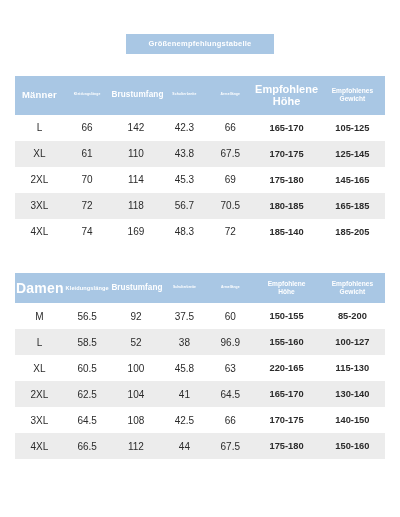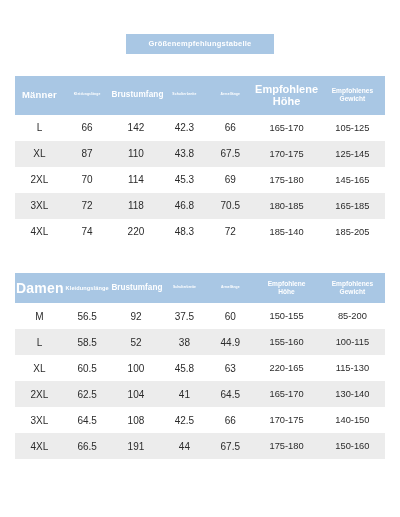--- a/index.html
+++ b/index.html
@@ -95,21 +95,21 @@
   .size-table tbody td {
     font-size: 10px;
     color: #2b2b2b;
     padding: 7.5px 1px;
     font-weight: 400;
   }
   .size-table tbody tr.odd  { background: #ffffff; }
   .size-table tbody tr.even { background: #ececec; }
 
   .size-table tbody td.col-size { font-size: 10px; }
-  .size-table tbody td.col-range { font-size: 9.3px; }
+  .size-table tbody td.col-range { font-size: 9.3px; font-weight: bold; }
 </style>
 </head>
 <body>
 
 <div class="page">
 
   <div class="title-wrap">
     <div class="title-badge">Größenempfehlungstabelle</div>
   </div>
 
@@ -140,49 +140,49 @@
           <td class="col-size">L</td>
           <td>66</td>
           <td>142</td>
           <td>42.3</td>
           <td>66</td>
           <td class="col-range">165-170</td>
           <td class="col-range">105-125</td>
         </tr>
         <tr class="even">
           <td class="col-size">XL</td>
-          <td>87</td>
+          <td>61</td>
           <td>110</td>
           <td>43.8</td>
           <td>67.5</td>
           <td class="col-range">170-175</td>
           <td class="col-range">125-145</td>
         </tr>
         <tr class="odd">
           <td class="col-size">2XL</td>
           <td>70</td>
           <td>114</td>
           <td>45.3</td>
           <td>69</td>
           <td class="col-range">175-180</td>
           <td class="col-range">145-165</td>
         </tr>
         <tr class="even">
           <td class="col-size">3XL</td>
           <td>72</td>
           <td>118</td>
-          <td>46.8</td>
+          <td>56.7</td>
           <td>70.5</td>
           <td class="col-range">180-185</td>
           <td class="col-range">165-185</td>
         </tr>
         <tr class="odd">
           <td class="col-size">4XL</td>
           <td>74</td>
-          <td>220</td>
+          <td>169</td>
           <td>48.3</td>
           <td>72</td>
           <td class="col-range">185-140</td>
           <td class="col-range">185-205</td>
         </tr>
       </tbody>
     </table>
   </div>
 
   <div class="table-block" id="table-women-block">
@@ -215,23 +215,23 @@
           <td>37.5</td>
           <td>60</td>
           <td class="col-range">150-155</td>
           <td class="col-range">85-200</td>
         </tr>
         <tr class="even">
           <td class="col-size">L</td>
           <td>58.5</td>
           <td>52</td>
           <td>38</td>
-          <td>44.9</td>
+          <td>96.9</td>
           <td class="col-range">155-160</td>
-          <td class="col-range">100-115</td>
+          <td class="col-range">100-127</td>
         </tr>
         <tr class="odd">
           <td class="col-size">XL</td>
           <td>60.5</td>
           <td>100</td>
           <td>45.8</td>
           <td>63</td>
           <td class="col-range">220-165</td>
           <td class="col-range">115-130</td>
         </tr>
@@ -249,21 +249,21 @@
           <td>64.5</td>
           <td>108</td>
           <td>42.5</td>
           <td>66</td>
           <td class="col-range">170-175</td>
           <td class="col-range">140-150</td>
         </tr>
         <tr class="even">
           <td class="col-size">4XL</td>
           <td>66.5</td>
-          <td>191</td>
+          <td>112</td>
           <td>44</td>
           <td>67.5</td>
           <td class="col-range">175-180</td>
           <td class="col-range">150-160</td>
         </tr>
       </tbody>
     </table>
   </div>
 
 </div>

